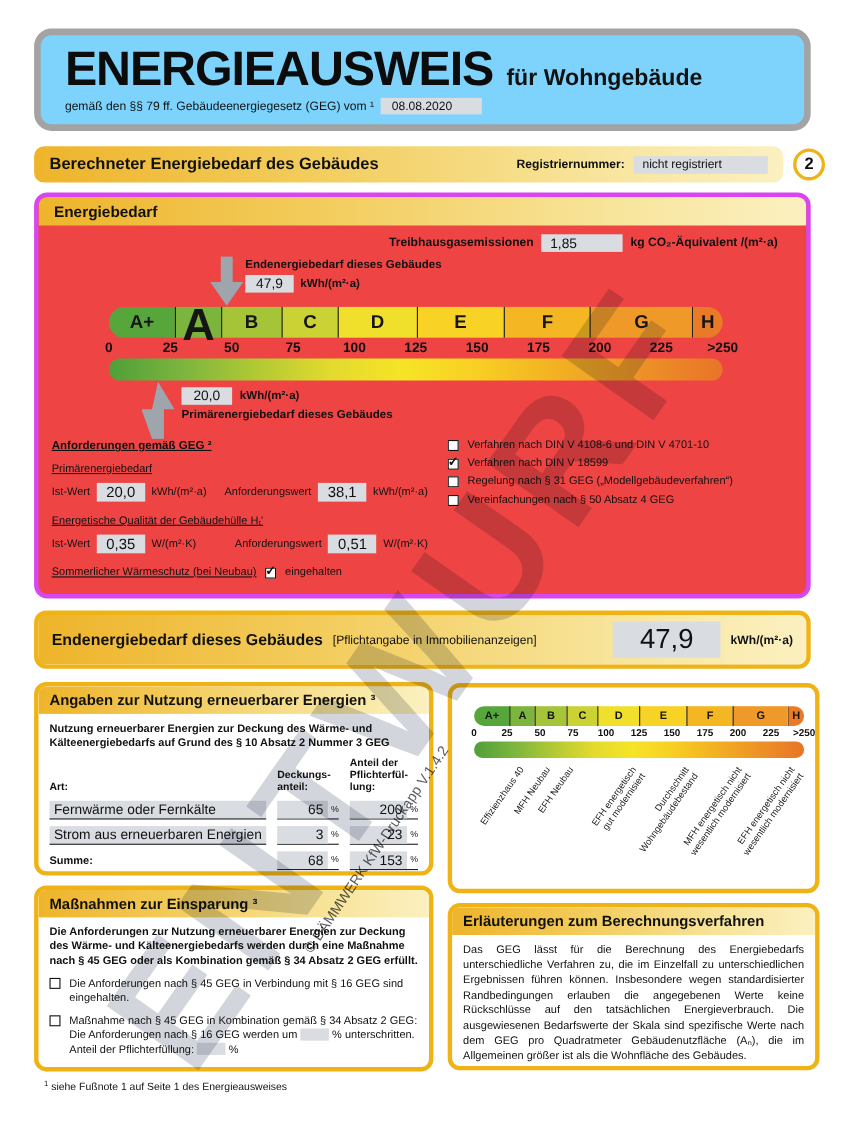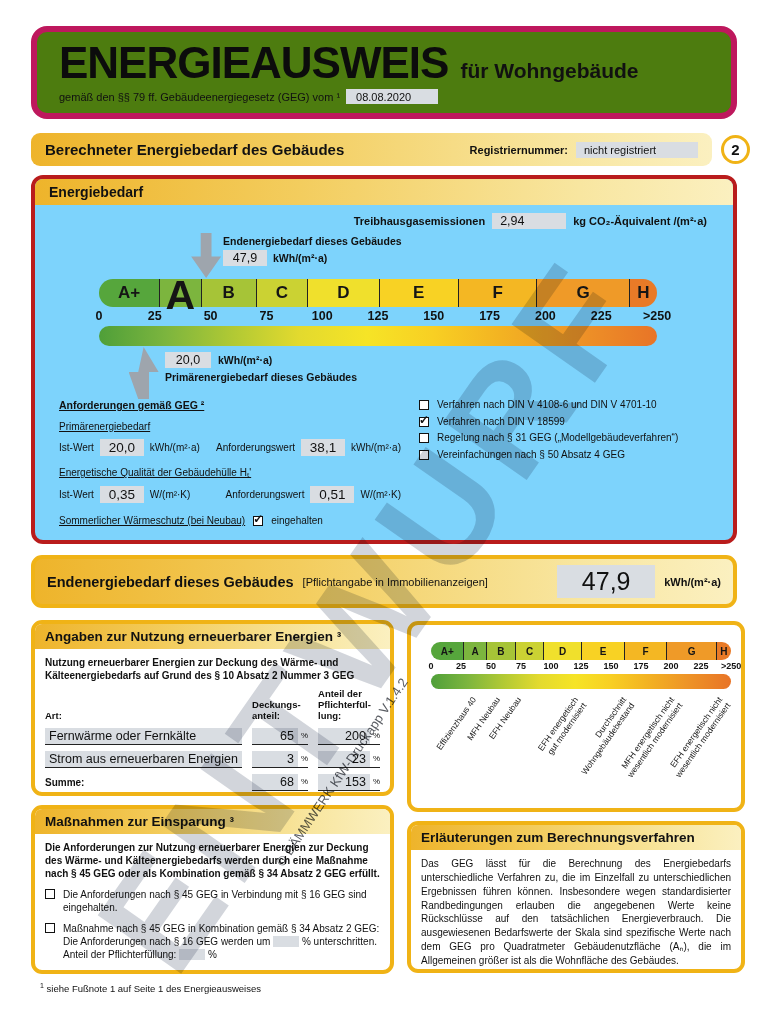--- a/index.html
+++ b/index.html
@@ -9,38 +9,38 @@
 
   
   .gv { background:#d9dde2; display:inline-block; text-align:center; }
   .cb { position:relative; width:10px; height:10px; border:1.4px solid #111; background:#fff; display:inline-block; flex:none; margin-top:1px; }
   .cb.checked::after { content:"✓"; position:absolute; left:-1px; top:-5px; font-size:12px; font-weight:bold; color:#111; }
   .u { text-decoration:underline; }
   .b { font-weight:bold; }
   sup { font-size:7px; vertical-align:super; }
 
   
-  .title-box { margin:26px 31px 0 31px; border:6px solid #be185d; border-radius:16px; padding:6px 18px 9px 22px; background:#4d7c0f; }
+  .title-box { margin:26px 31px 0 31px; border:6px solid #a3a3a3; border-radius:16px; padding:6px 18px 9px 22px; background:#7dd3fc; }
   .title-row { display:flex; align-items:baseline; gap:12px; }
   .h1 { font-size:44px; font-weight:bold; letter-spacing:-1px; color:#0c0c0c; }
   .h1b { font-size:21px; font-weight:bold; }
   .law-row { font-size:11px; margin-top:1px; display:flex; align-items:center; gap:6px; }
   .law-row .gv { padding:1.5px 10px; min-width:92px; text-align:left; font-size:11px; }
 
   .band-row { display:flex; align-items:center; margin:14px 18px 0 31px; gap:9px; }
   .band2 { flex:1; border-radius:9px; background:linear-gradient(90deg,#eeb42b 0%,#f3cd5e 38%,#f8e6a0 78%,#fbf0c0 100%);
            padding:8px 14px; display:flex; align-items:center; gap:8px; }
   .band2-title { font-size:15px; font-weight:bold; flex:1; }
   .reg-label { font-size:11px; font-weight:bold; }
   .band2 .gv { font-size:11px; padding:2px 8px; min-width:122px; text-align:left; }
   .page-circle { width:29px; height:29px; border:3.5px solid #f0b316; border-radius:50%; background:#fff;
                  display:flex; align-items:center; justify-content:center; font-size:15px; font-weight:bold; }
 
   
-  .main-box { margin:9px 31px 0 31px; border:4px solid #b91c1c; border-radius:12px; background:#7dd3fc; overflow:hidden; }
+  .main-box { margin:9px 31px 0 31px; border:4px solid #d946ef; border-radius:12px; background:#ef4444; overflow:hidden; }
   .sec-header { background:linear-gradient(90deg,#eeb42b 0%,#f3cd5e 38%,#f8e6a0 78%,#fbf0c0 100%);
                 font-size:14px; font-weight:bold; padding:5px 14px; }
   .ghg-row { display:flex; justify-content:flex-end; align-items:center; gap:7px; font-size:11px; margin:8px 26px 0 0; }
   .ghg-row .gv { font-size:12.5px; padding:1px 6px; min-width:74px; text-align:left; padding-left:8px; }
 
   .scale-wrap { position:relative; width:558px; margin:2px 0 0 64px; }
   .ee-block { margin-left:124px; height:48px; padding-top:4px; }
   .ee-label { font-size:10.5px; font-weight:bold; }
   .ee-value-row { display:flex; align-items:center; gap:6px; margin-top:3px; font-size:10.5px; font-weight:bold; }
   .ee-value-row .gv { font-size:12.5px; font-weight:normal; padding:1px 8px; min-width:44px; }
@@ -58,21 +58,21 @@
   .seg-letter.current { font-size:41px; font-weight:800; line-height:26px; position:relative; top:2px; z-index:3; }
   .tick-row { position:relative; height:17px; margin-top:2px; }
   .tick { position:absolute; transform:translateX(-50%); font-size:12.5px; font-weight:bold; white-space:nowrap; }
   .grad-bar { height:20px; border-radius:10px;
     background:linear-gradient(90deg,#4f9f39 0%,#7cb53e 12%,#b1c934 24%,#e3da2e 36%,#f6e426 48%,#f8cf23 60%,#f3b322 72%,#ee9527 85%,#e87427 100%); }
   .pe-block { margin:6px 0 10px 66px; }
   .pe-value-row { display:flex; align-items:center; gap:7px; font-size:10.5px; font-weight:bold; }
   .pe-value-row .gv { font-size:12.5px; font-weight:normal; padding:1px 8px; min-width:46px; }
   .pe-label { font-size:10.5px; font-weight:bold; margin-top:3px; }
 
-  .req-cols { display:flex; padding:6px 14px 14px 24px; gap:18px; }
+  .req-cols { display:flex; padding:6px 14px 14px 12px; gap:18px; }
   .req-left { flex:0 0 342px; font-size:10px; }
   .req-left .hd { font-size:10.5px; margin-bottom:10px; }
   .req-sub { margin:8px 0 7px 0; }
   .val-row { display:flex; align-items:center; margin:2px 0 9px 0; }
   .val-row .grp { display:flex; align-items:center; gap:6px; }
   .val-row .grp + .grp { margin-left:auto; }
   .val-row .gv { font-size:13.5px; padding:1px 6px; min-width:44px; }
   .summer-row { display:flex; align-items:center; gap:8px; margin-top:12px; }
   .req-right { flex:1; font-size:10px; }
   .req-right .hd { font-size:10.5px; margin-bottom:7px; }
@@ -156,21 +156,21 @@
       <span class="gv">nicht registriert</span>
     </div>
     <div class="page-circle">2</div>
   </div>
 
   <div class="main-box">
     <div class="sec-header">Energiebedarf</div>
 
     <div class="ghg-row">
       <span class="b">Treibhausgasemissionen</span>
-      <span class="gv">2,94</span>
+      <span class="gv">1,85</span>
       <span class="b">kg CO₂-Äquivalent /(m²·a)</span>
     </div>
 
     <div class="scale-wrap">
       <div class="arrow-down" style="left: calc(19.2% - 15px);"></div>
       <div class="ee-block">
         <div class="ee-label">Endenergiebedarf dieses Gebäudes</div>
         <div class="ee-value-row">
           <span class="gv">47,9</span>
           <span>kWh/(m²·a)</span>

